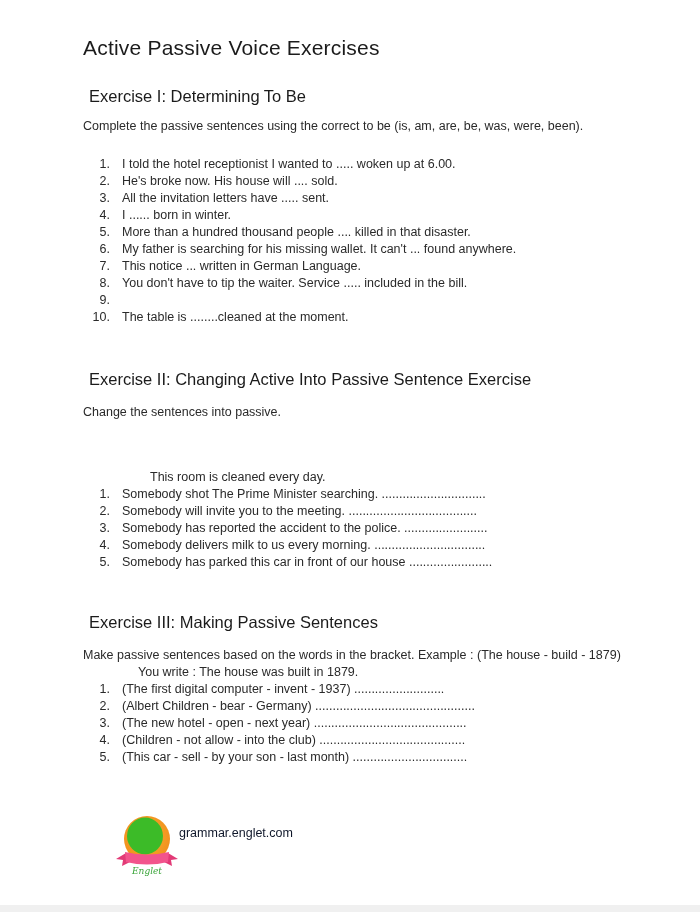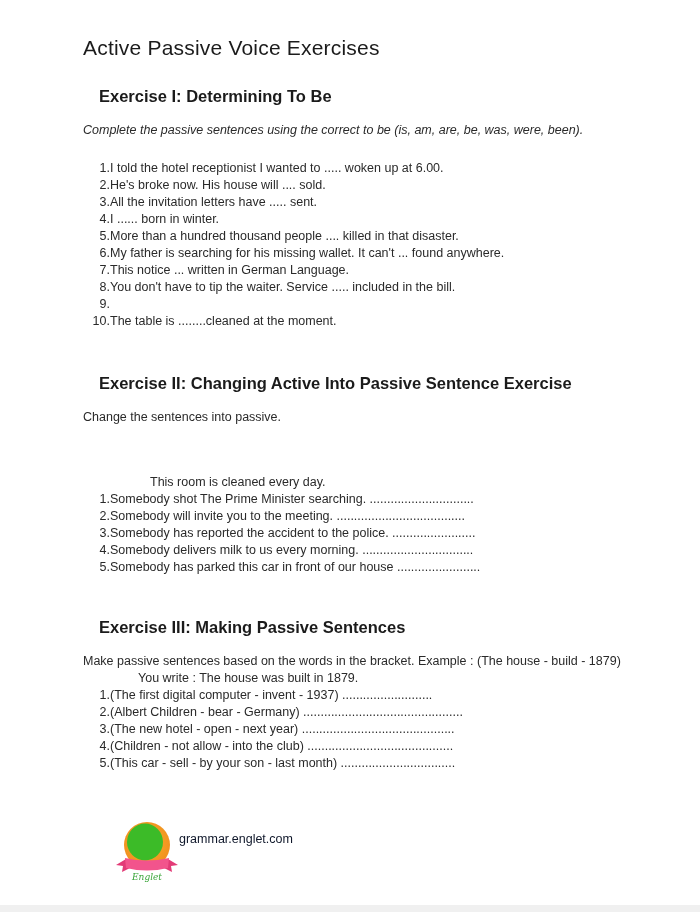--- a/index.html
+++ b/index.html
@@ -11,45 +11,45 @@
     position:relative;
     overflow:hidden;
   }
   .page { padding:36px 60px 0 83px; }
 
   .doc-title {
     font-size:21px; font-weight:400; color:#1b1b1b;
     margin:0; line-height:24px; letter-spacing:0.2px;
   }
   .section-heading {
-    font-size:16.5px; font-weight:700; color:#1b1b1b;
-    margin:16px; line-height:19px;
+    font-size:16.5px; font-weight:400; color:#1b1b1b;
+    margin:6px; line-height:19px;
   }
   .h-ex1 { margin-top:27px; }
   .h-ex2 { margin-top:44px; }
   .h-ex3 { margin-top:42px; }
 
   .body-text {
     font-size:12.5px; line-height:17px; margin:0; color:#2a2a2a;
     max-width:560px;
   }
-  .instruction1 { margin-top:12px;font-style:italic; }
+  .instruction1 { margin-top:12px; }
   .intro2 { margin-top:15px; }
   .intro3 { margin-top:15px; }
   .indent-example { padding-left:67px;margin-top:48px; }
   .indent-youwrite { padding-left:55px; }
 
   .ex-list {
     list-style:none; margin:0; padding:0;
     font-size:12.5px; line-height:17px; color:#2a2a2a;
   }
   .list1 { margin-top:21px; }
   .ex-list li { display:flex; }
   .ex-list .num { flex:none; width:27px; text-align:right; }
-  .ex-list .txt { max-width:500px; }
+  .ex-list .txt { margin-left:12px; max-width:500px; }
 
   .footer {
     margin-top:48px;
     display:flex; align-items:flex-start;
     padding-left:32px;
   }
   .logo-box { width:64px; height:62px; flex:none; }
   .site-text {
     font-size:12.5px; color:#0f172a;
     margin-top:12px;

